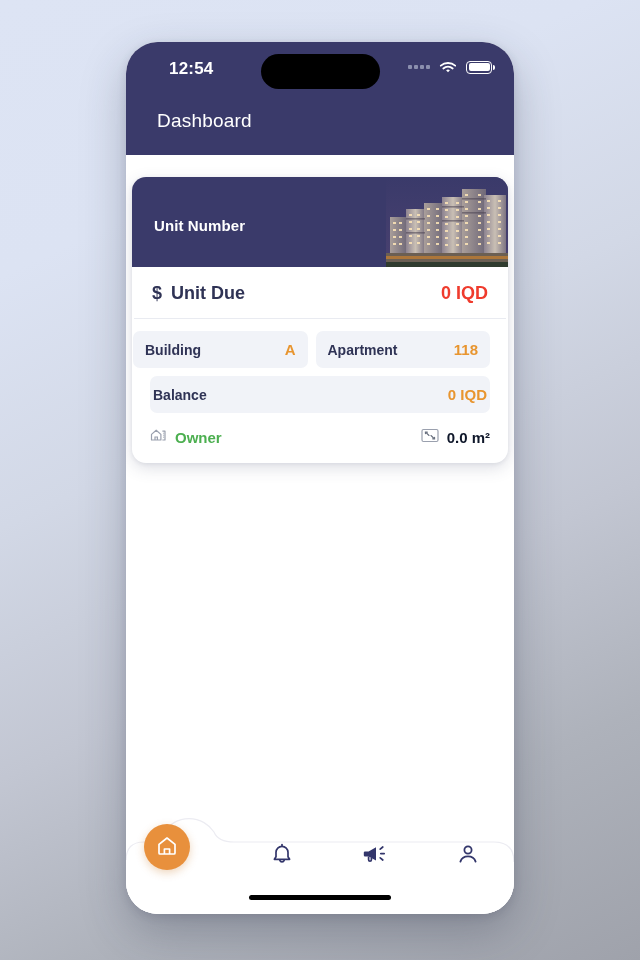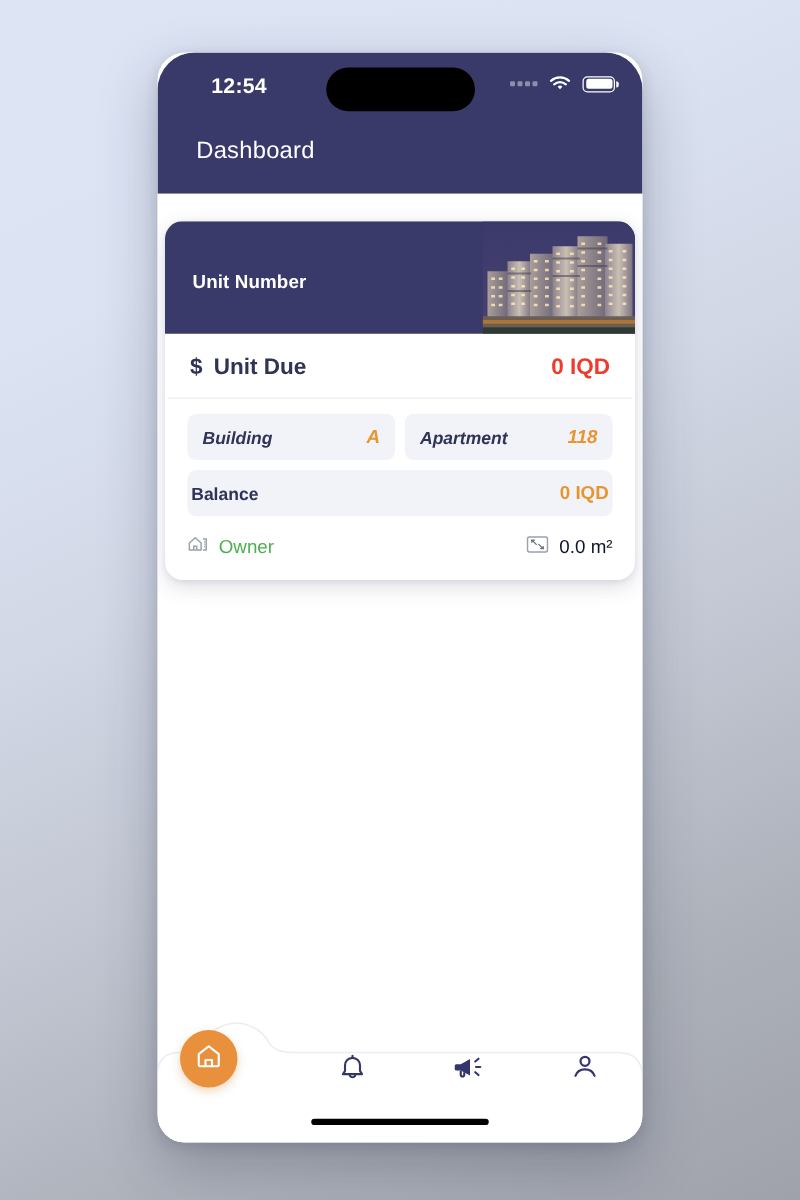--- a/index.html
+++ b/index.html
@@ -14,21 +14,21 @@
       #c2c6d2 62%, #aeb2bb 80%, #9fa2ab 100%);
     position:relative;
   }
 
   
   .phone {
     position:absolute;
     left:126px; top:42px;
     width:388px; height:872px;
     background:#ffffff;
-    border-radius:22px;
+    border-radius:32px;
     overflow:hidden;
     box-shadow:0 18px 46px rgba(40,45,70,.28), 0 3px 10px rgba(40,45,70,.14);
   }
 
   
   .header {
     position:relative;
     background:#3a3a6a;
     height:113px;
     border-radius:30px 30px 0 0;
@@ -134,22 +134,21 @@
   }
   .bills-left {
     display:flex; align-items:center; gap:9px;
     color:#2f3355; font-size:18px; font-weight:bold;
   }
   .dollar-ic { font-size:18px; font-weight:bold; color:#2f3355; }
   .bills-val { color:#ef3b2d; font-size:18px; font-weight:bold; }
 
   .chip-row {
     display:flex; gap:8px;
-    padding:12px 18px 0 18px;
-    font-style:italic;
+    padding:12px 18px 0 1px;
   }
   .chip {
     flex:1;
     background:#f1f3f8;
     border-radius:7px;
     padding:10px 12px;
     display:flex; align-items:center; justify-content:space-between;
   }
   .chip-lbl { color:#2f3355; font-size:14px; font-weight:bold; }
   .chip-val { color:#e8952f; font-size:15px; font-weight:bold; }
@@ -160,20 +159,21 @@
     border-radius:7px;
     padding:10px 3px;
     display:flex; align-items:center; justify-content:space-between;
   }
   .balance-lbl { color:#2f3355; font-size:14px; font-weight:bold; }
   .balance-val { color:#e8952f; font-size:15px; font-weight:bold; }
 
   .meta-row {
     display:flex; align-items:center; justify-content:space-between;
     padding:14px 18px 16px 18px;
+    font-weight:bold;
   }
   .meta-item { display:flex; align-items:center; gap:8px; }
   .owner-txt { color:#4caf50; font-size:15px; }
   .area-txt { color:#0f172a; font-size:15px; }
 
   
   .bottom-nav {
     position:absolute;
     left:0; bottom:0;
     width:388px; height:100px;

